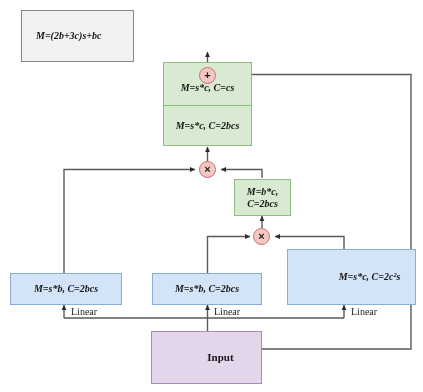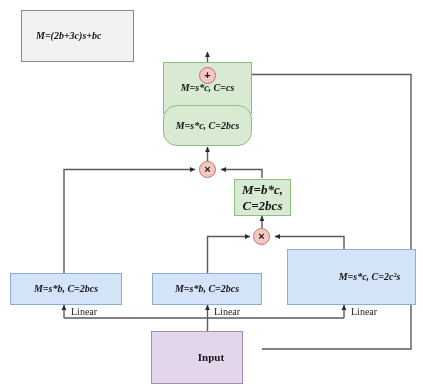--- a/index.html
+++ b/index.html
@@ -74,21 +74,21 @@
   .edge-label {
     position: absolute;
     font-family: "Liberation Serif", "DejaVu Serif", serif;
     font-size: 10px;
     font-style: normal;
     font-weight: normal;
     color: #222222;
     white-space: nowrap;
   }
   .f10 { font-size: 10px; }
-  .f9  { font-size: 13px; }
+  .f9  { font-size: 10px; }
   .f11 { font-size: 11px; }
 </style>
 </head>
 <body>
 
 <div id="canvas">
 
   <svg class="wires" viewBox="0 0 423 392" xmlns="http://www.w3.org/2000/svg">
     <defs>
       <marker id="arrow" markerWidth="7" markerHeight="7" refX="5.4" refY="3" orient="auto" markerUnits="userSpaceOnUse">
@@ -126,21 +126,21 @@
   <div class="node node-legend" style="left:21px; top:10px; width:113px; height:52px;">
     <div style="text-align:left;">
       <div>M=(2b+3c)s+bc</div>
     </div>
   </div>
 
   <div class="node node-green f10" style="left:163px; top:18px; width:89px; height:52px;margin-top:44px;">M=s*c, C=cs</div>
 
   <div class="op" style="left:199px; top:67px;">+</div>
 
-  <div class="node node-green f10" style="left:163px; top:105px; width:89px; height:41px;border-radius:14px;">M=s*c, C=2bcs</div>
+  <div class="node node-green f10" style="left:163px; top:105px; width:89px; height:41px;">M=s*c, C=2bcs</div>
 
   <div class="op" style="left:199px; top:161px;">×</div>
 
   <div class="node node-green f9" style="left:234px; top:179px; width:57px; height:37px;">
     <div>
       <div>M=b*c,</div>
       <div>C=2bcs</div>
     </div>
   </div>
 
@@ -149,15 +149,15 @@
   <div class="node node-blue f10" style="left:10px; top:273px; width:112px; height:32px;">M=s*b, C=2bcs</div>
 
   <div class="node node-blue f10" style="left:152px; top:273px; width:110px; height:32px;">M=s*b, C=2bcs</div>
 
   <div class="node node-blue f10" style="left:287px; top:249px; width:129px; height:56px;padding-left:36px;">M=s*c, C=2c²s</div>
 
   <div class="edge-label" style="left:71px; top:306px;">Linear</div>
   <div class="edge-label" style="left:214px; top:306px;">Linear</div>
   <div class="edge-label" style="left:351px; top:306px;">Linear</div>
 
-  <div class="node node-purple f11" style="left:151px; top:331px; width:92px; height:53px; font-style:normal;padding-left:28px;">Input</div>
+  <div class="node node-purple f11" style="left:151px; top:331px; width:111px; height:53px; font-style:normal;padding-left:28px;">Input</div>
 
 </div>
 
 </body></html>

